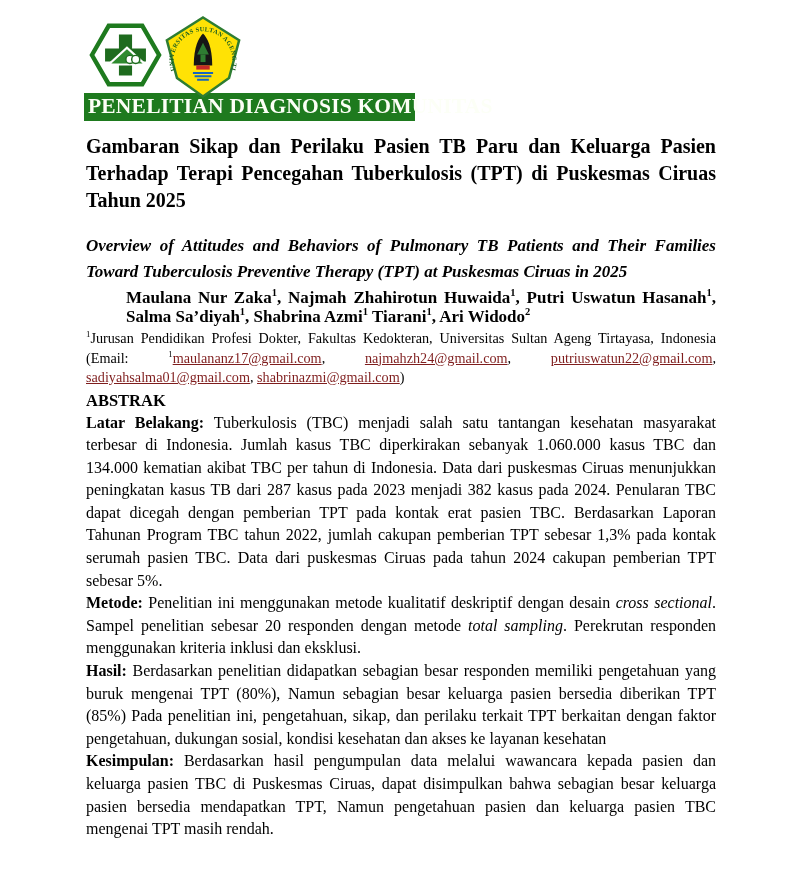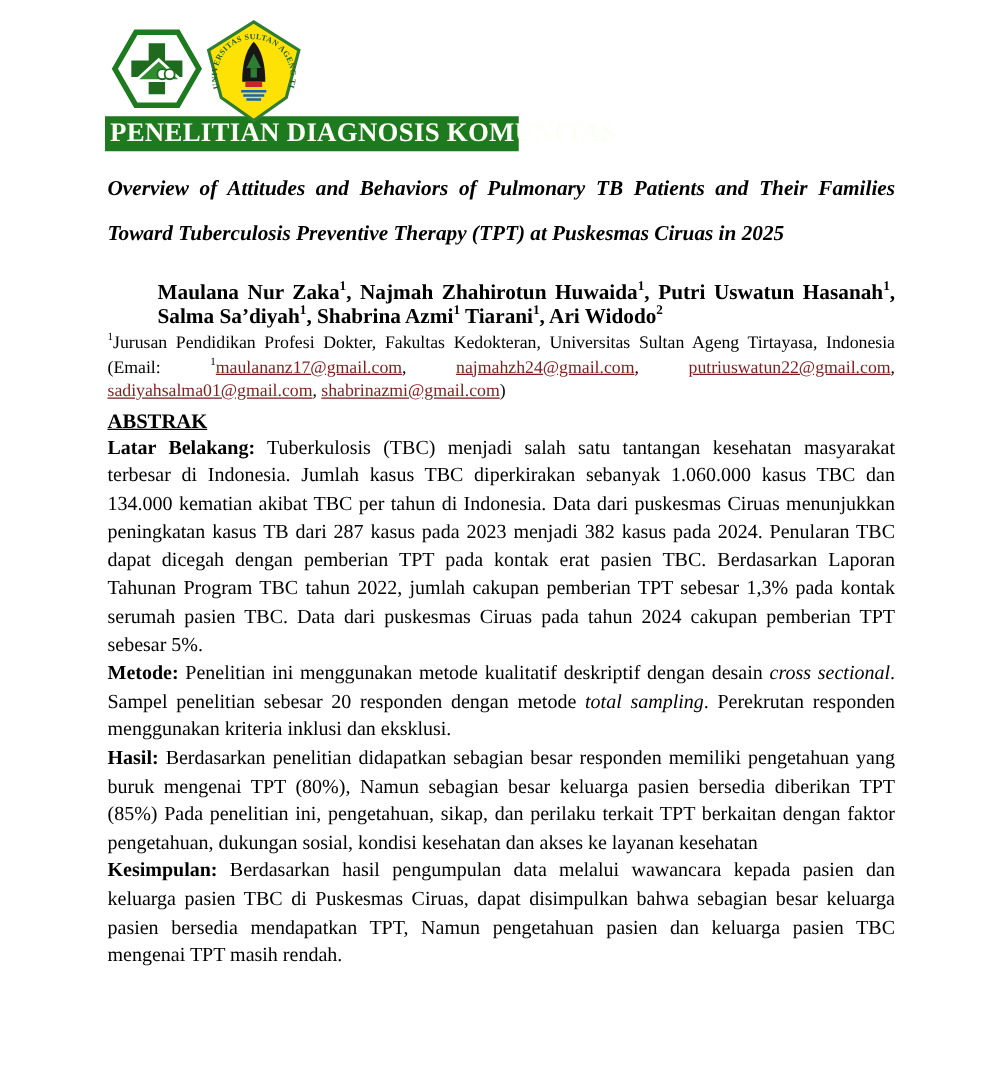--- a/index.html
+++ b/index.html
@@ -29,33 +29,33 @@
     z-index:1;
     white-space:nowrap;
   }
   
   .content { position:absolute; left:86px; top:133px; width:630px; }
   .title-id {
     font-size:20px; font-weight:bold; line-height:27px;
     text-align:justify; margin-bottom:19px;
   }
   .title-en {
-    font-size:17px; font-weight:bold; font-style:italic; line-height:36px;
-    text-align:justify; margin-bottom:19px;
+    font-size:17px; font-weight:bold; font-style:italic; line-height:26px;
+    text-align:justify; margin-bottom:3px;
   }
   .authors {
     font-size:17px; font-weight:bold; line-height:19px;
     text-align:justify; margin-bottom:3px;margin-left:40px;
   }
   .authors sup, .affil sup { font-size:62%; vertical-align:super; line-height:0; }
   .affil {
     font-size:14.2px; line-height:19.5px; text-align:justify;
   }
   .affil a { color:#7f1d1d; text-decoration:underline; cursor:pointer; }
-  .abstract-heading { font-size:16.5px; font-weight:bold; line-height:22px; margin-top:2px;text-decoration:underline; }
+  .abstract-heading { font-size:16.5px; font-weight:bold; line-height:22px; margin-top:2px; }
   .para {
     font-size:16px; line-height:22.6px; text-align:justify;
   }
   .para b { font-weight:bold;font-family:Liberation Serif, serif; }
   .para i { font-style:italic; }
 </style>
 </head>
 <body>
 
 <div class="page">
@@ -80,20 +80,21 @@
     <rect x="42" y="60" width="16" height="5" fill="#C62828"></rect>
     <path d="M38,69 h24 M40,73 h20 M43,77 h14" stroke="#1565C0" stroke-width="2.4" fill="none"></path>
   </svg>
 
   <div class="banner">
     <span>PENELITIAN DIAGNOSIS KOMUNITAS</span>
   </div>
 
   <div class="content">
 
+    <h1 class="title-id">Gambaran Sikap dan Perilaku Pasien TB Paru dan Keluarga Pasien Terhadap Terapi Pencegahan Tuberkulosis (TPT) di Puskesmas Ciruas Tahun 2025</h1>
 
     <h2 class="title-en">Overview of Attitudes and Behaviors of Pulmonary TB Patients and Their Families Toward Tuberculosis Preventive Therapy (TPT) at Puskesmas Ciruas in 2025</h2>
 
     <p class="authors"><span><span>Maulana Nur Zaka</span><sup>1</sup><span>, </span></span><span><span>Najmah Zhahirotun Huwaida</span><sup>1</sup><span>, </span></span><span><span>Putri Uswatun Hasanah</span><sup>1</sup><span>, </span></span><span><span>Salma Sa’diyah</span><sup>1</sup><span>, </span></span><span><span>Shabrina Azmi</span><sup>1</sup><span> </span></span><span><span>Tiarani</span><sup>1</sup><span>, </span></span><span><span>Ari Widodo</span><sup>2</sup><span></span></span></p>
 
     <p class="affil"><sup>1</sup><span>Jurusan Pendidikan Profesi Dokter, Fakultas Kedokteran, Universitas Sultan Ageng Tirtayasa, Indonesia (Email: </span><sup>1</sup><a>maulananz17@gmail.com</a><span>, </span><a>najmahzh24@gmail.com</a><span>, </span><a>putriuswatun22@gmail.com</a><span>, </span><a>sadiyahsalma01@gmail.com</a><span>, </span><a>shabrinazmi@gmail.com</a><span>)</span></p>
 
 
     <div class="abstract-heading">ABSTRAK</div>
 

